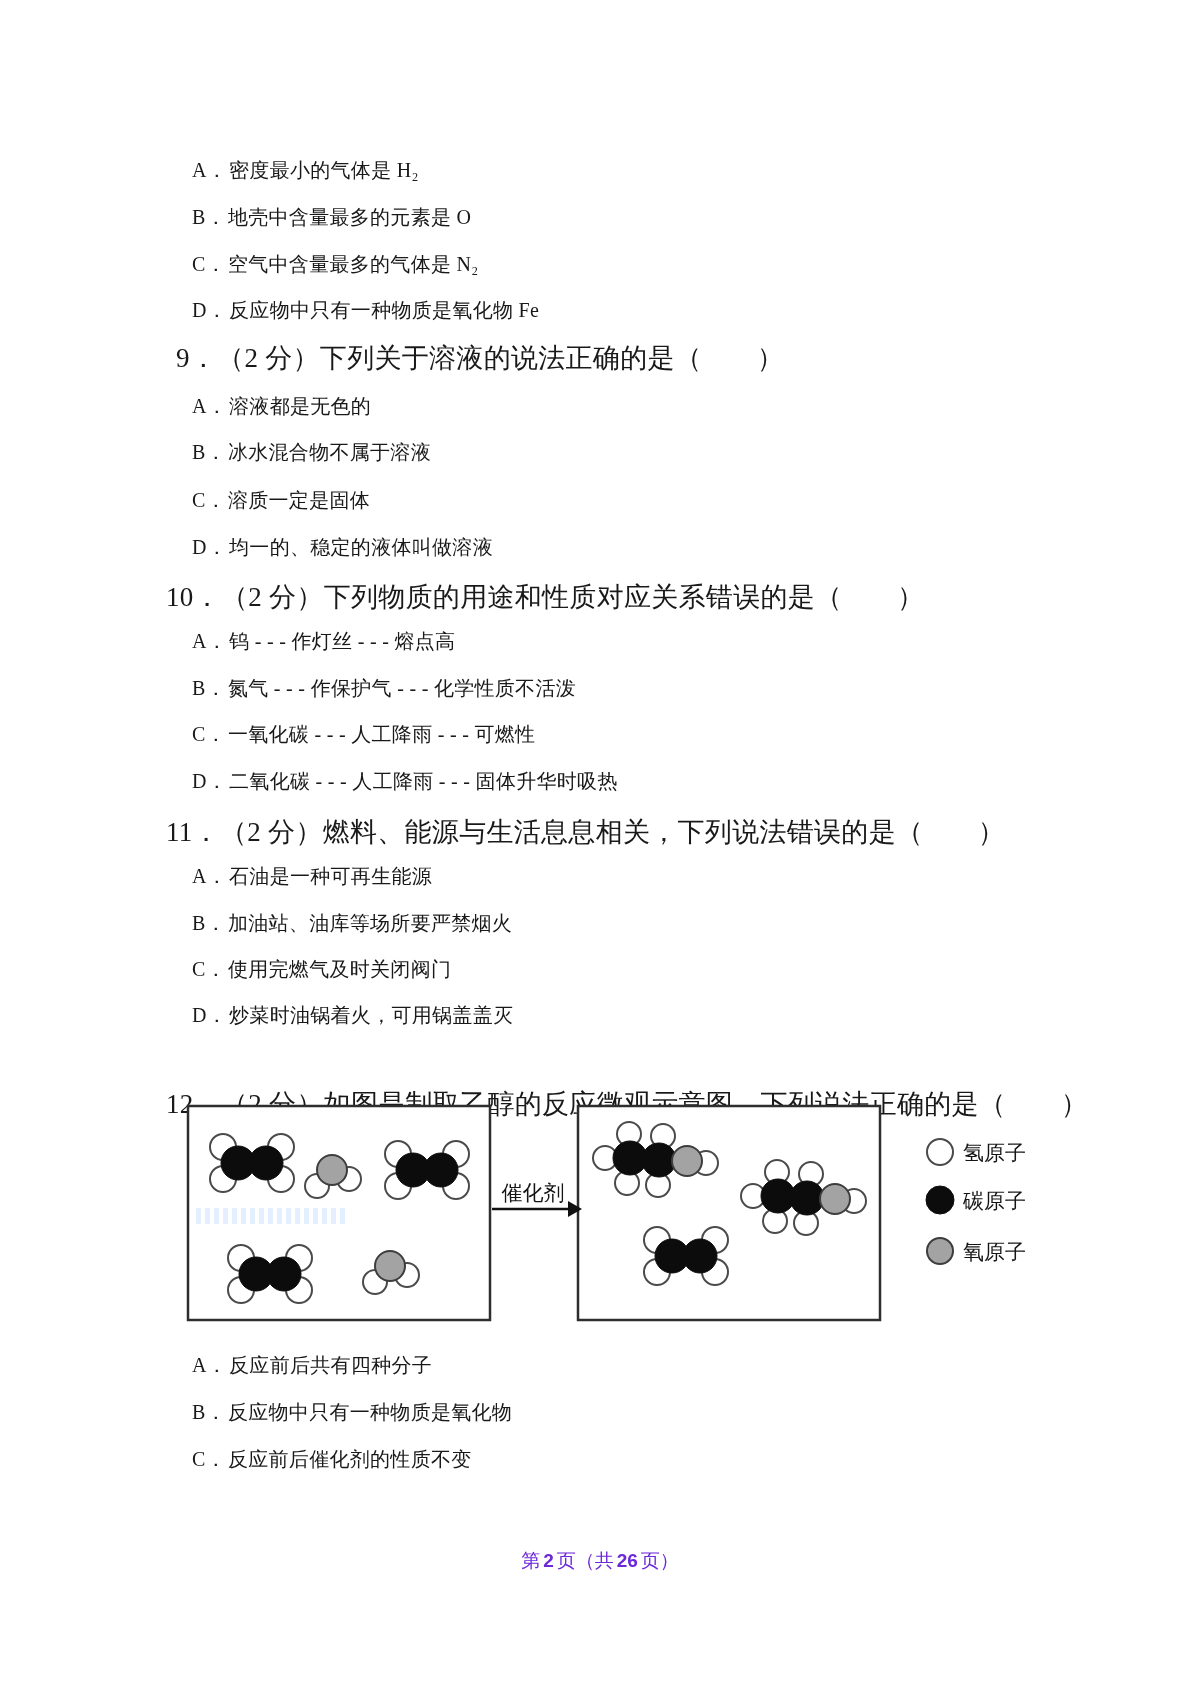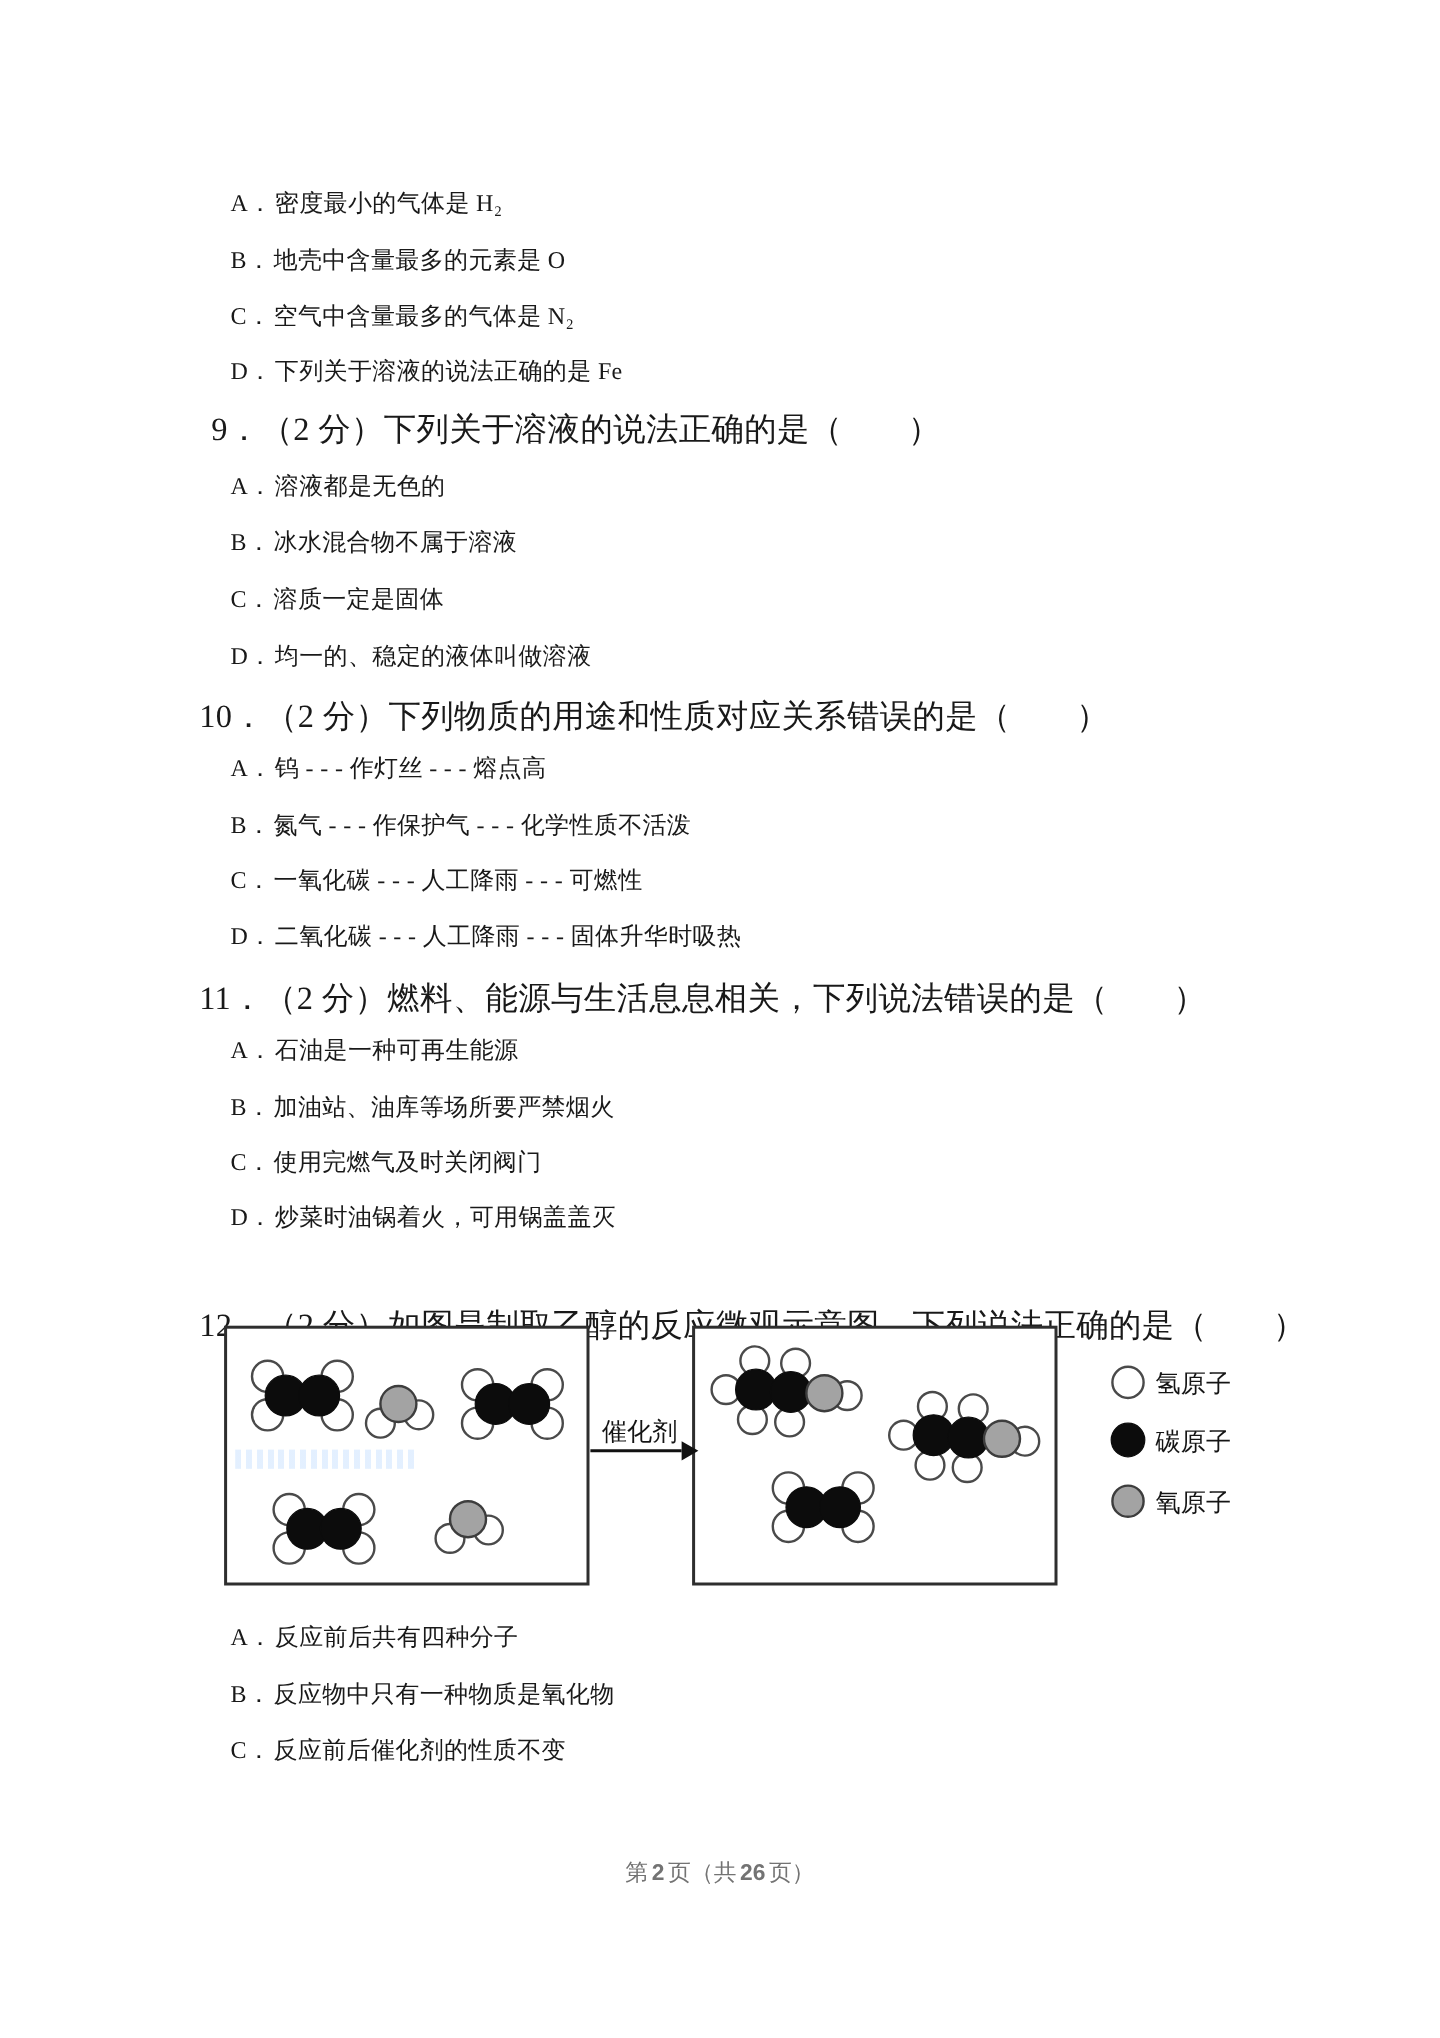--- a/index.html
+++ b/index.html
@@ -14,32 +14,32 @@
   .figure-svg{position:absolute;left:0;top:0;width:1200px;height:1698px;}
   .mbox{fill:#ffffff;stroke:#2e2e2e;stroke-width:2.5;}
   .H{fill:#ffffff;stroke:#4a4a4a;stroke-width:2;}
   .C{fill:#0c0c0c;stroke:#0c0c0c;stroke-width:1;}
   .O{fill:#a3a3a3;stroke:#3d3d3d;stroke-width:2;}
   .svg-cjk{font-family:"Liberation Serif","DejaVu Serif",serif;fill:#141414;}
   .watermark{
     position:absolute;left:196px;top:1208px;width:150px;height:16px;opacity:.28;
     background:repeating-linear-gradient(90deg,#9cc8ff 0 5px,transparent 5px 9px);
   }
-  .footer{position:absolute;left:0;top:1548px;width:1200px;text-align:center;font-size:19px;color:#737373;}
+  .footer{position:absolute;left:0;top:1548px;width:1200px;text-align:center;font-size:19px;color:#6d28d9;}
   .footer b{font-family:"Liberation Sans",sans-serif;font-weight:700;font-size:19px;margin:0 3px;}
 </style>
 </head>
 <body>
 
 <div class="page">
 
   <div class="row" style="top:158px"><span class="opt-label">A．</span><span>密度最小的气体是 H₂</span></div>
   <div class="row" style="top:205px"><span class="opt-label">B．</span><span>地壳中含量最多的元素是 O</span></div>
   <div class="row" style="top:252px"><span class="opt-label">C．</span><span>空气中含量最多的气体是 N₂</span></div>
-  <div class="row" style="top:298px"><span class="opt-label">D．</span><span>下列关于溶液的说法正确的是 Fe</span></div>
+  <div class="row" style="top:298px"><span class="opt-label">D．</span><span>反应物中只有一种物质是氧化物 Fe</span></div>
 
   <div class="row stem single" style="top:342px">9．（2 分）下列关于溶液的说法正确的是（　　）</div>
   <div class="row" style="top:394px"><span class="opt-label">A．</span><span>溶液都是无色的</span></div>
   <div class="row" style="top:440px"><span class="opt-label">B．</span><span>冰水混合物不属于溶液</span></div>
   <div class="row" style="top:488px"><span class="opt-label">C．</span><span>溶质一定是固体</span></div>
   <div class="row" style="top:535px"><span class="opt-label">D．</span><span>均一的、稳定的液体叫做溶液</span></div>
 
   <div class="row stem" style="top:581px">10．（2 分）下列物质的用途和性质对应关系错误的是（　　）</div>
   <div class="row" style="top:629px"><span class="opt-label">A．</span><span>钨 - - - 作灯丝 - - - 熔点高</span></div>
   <div class="row" style="top:676px"><span class="opt-label">B．</span><span>氮气 - - - 作保护气 - - - 化学性质不活泼</span></div>

